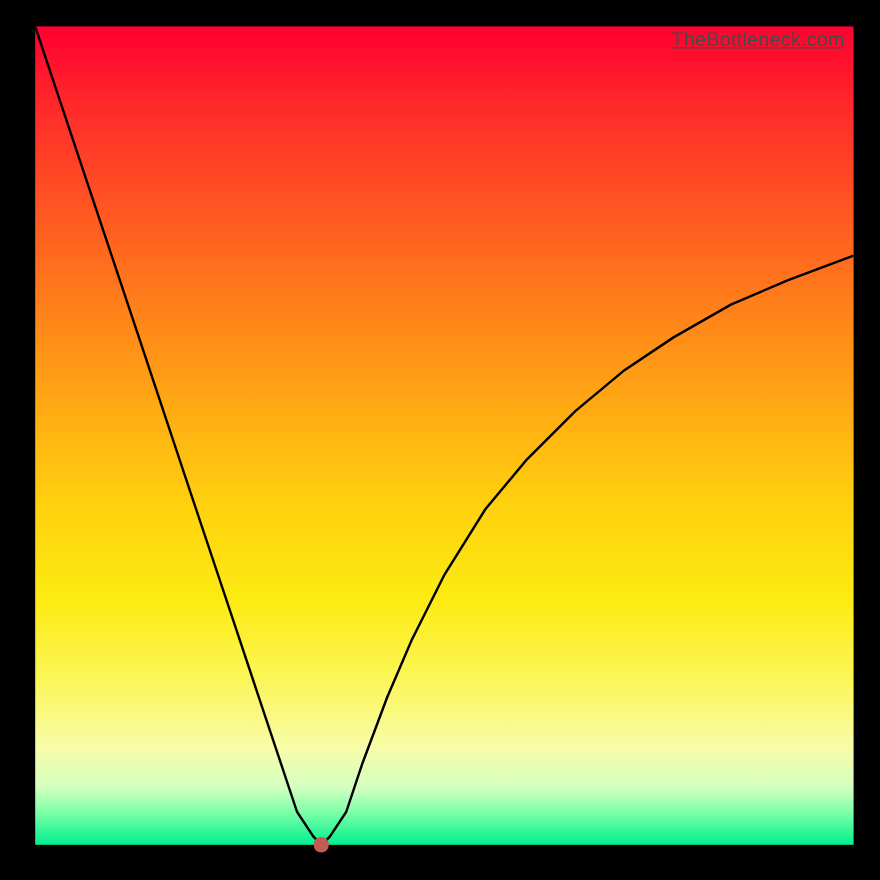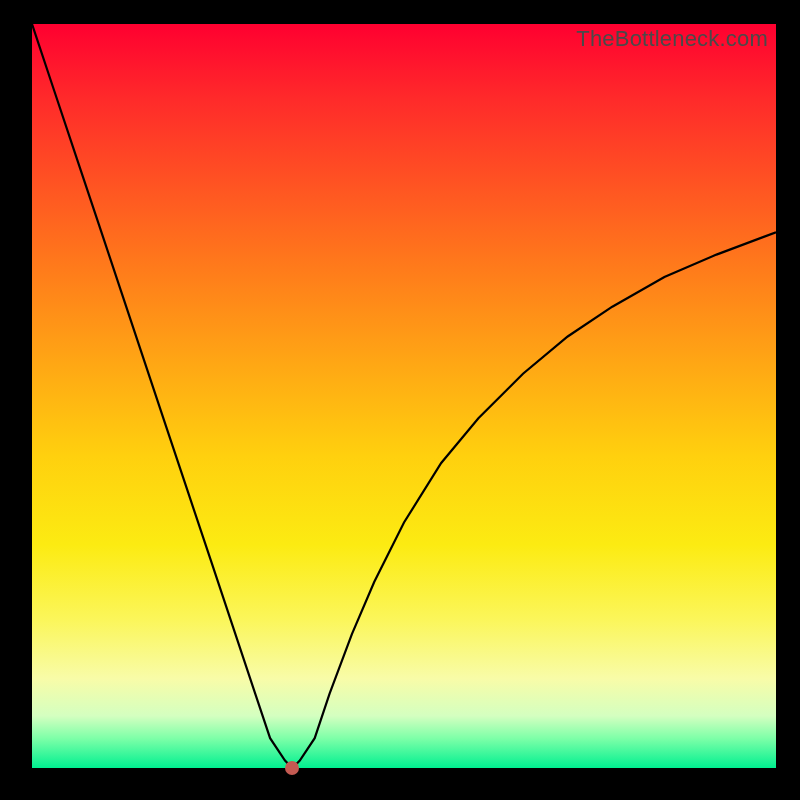--- a/index.html
+++ b/index.html
@@ -36,24 +36,25 @@
       #d4ffc0 93%,
       #7effa8 96%,
       #00f090 100%
     );
   }
   .watermark {
     position: absolute;
     top: 2px;
     right: 8px;
     color: #4a4a4a;
-    font-size: 22px;
+    font-size: 18px;
     font-weight: 500;
     letter-spacing: 0.2px;
     user-select: none;
+    text-decoration: underline;
   }
   svg.curve {
     position: absolute;
     left: 0;
     top: 0;
     width: 744px;
     height: 744px;
   }
   .dot {
     position: absolute;

